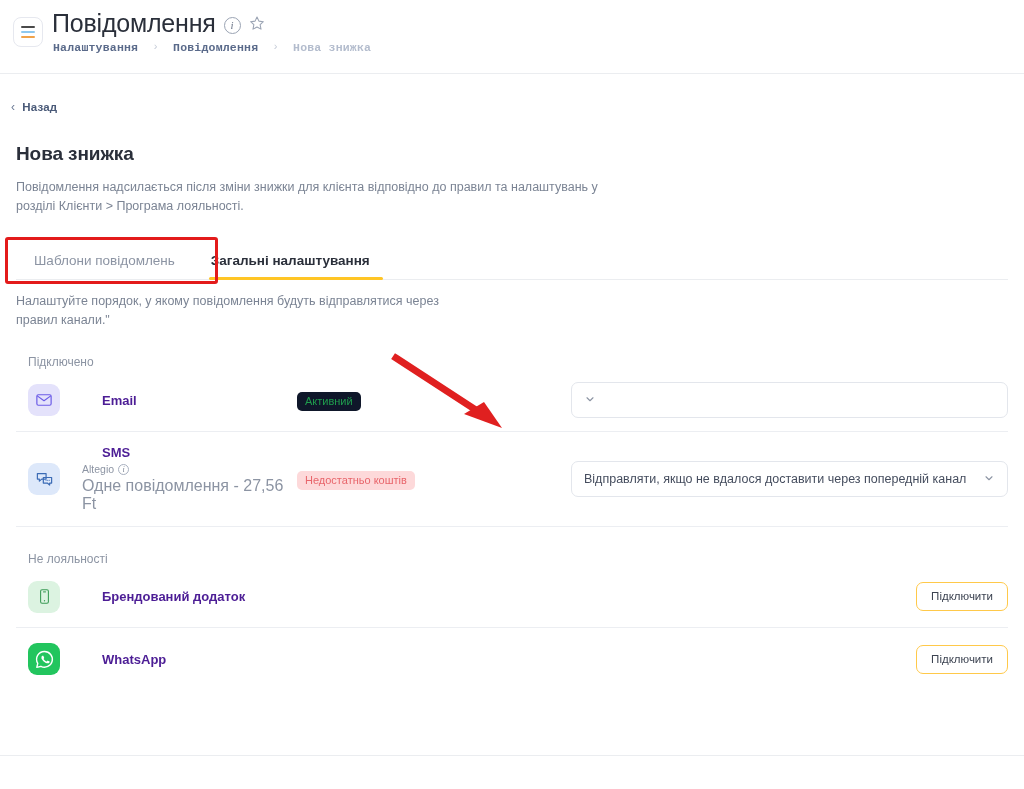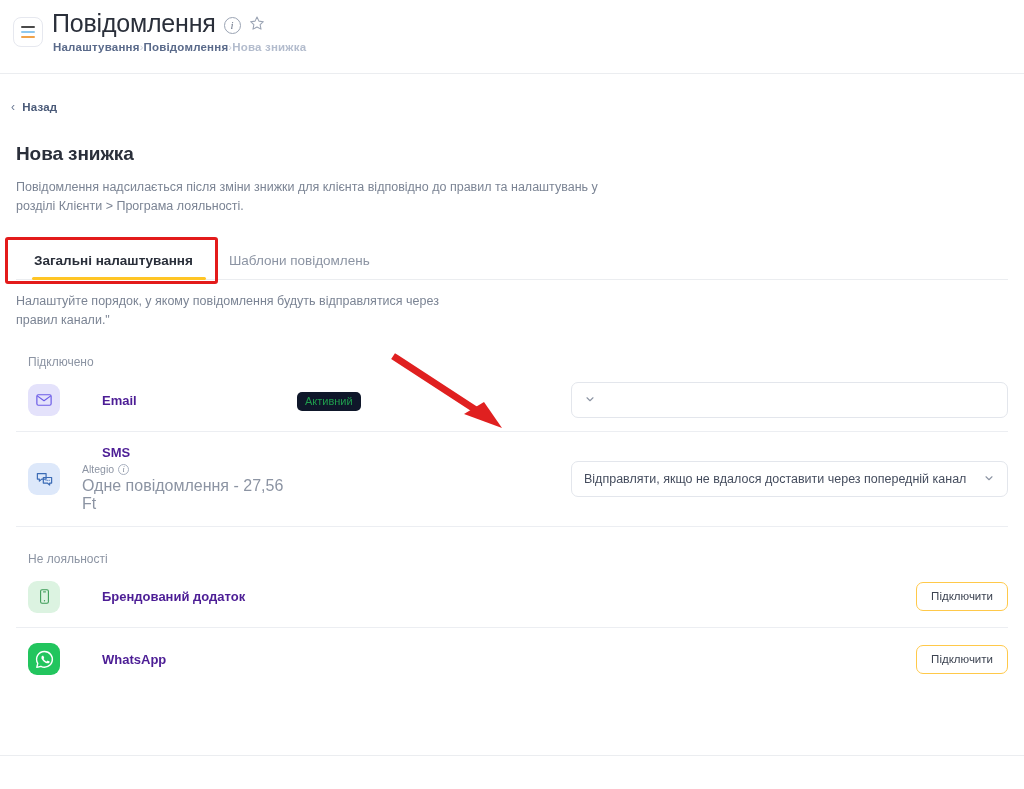--- a/index.html
+++ b/index.html
@@ -39,22 +39,22 @@
     width: 17px; height: 17px; border-radius: 50%;
     border: 1.3px solid #9aa3b3; color: #6b7588;
     font-size: 11px; line-height: 15px; text-align: center;
     font-family: "Liberation Serif", serif; font-style: italic;
     display: inline-block; cursor: pointer; margin-top: 4px;
   }
   .star-icon { margin-top: 3px; cursor: pointer; }
 
   .breadcrumb {
     position: absolute; left: 53px; top: 41px;
-    display: flex; align-items: flex-start; gap: 0;
-    font-size: 11.5px; font-weight: bold; color: #5a6a8a; letter-spacing: .2px;
+    display: flex; align-items: flex-start; gap: 14px;
+    font-size: 11.5px; font-weight: bold; color: #5a6a8a; letter-spacing: .2px; font-family: Liberation Mono, monospace;
   }
   .breadcrumb .crumb { cursor: pointer; }
   .breadcrumb .crumb.muted { color: #b3bccd; cursor: default; }
   .breadcrumb .sep { color: #c7cdd9; font-weight: normal; font-size: 11px; }
 
   
   .content { position: absolute; left: 0; top: 74px; width: 1024px; }
 
   .back-link {
     display: inline-flex; align-items: center; gap: 7px;
@@ -210,25 +210,25 @@
       <span class="chev">‹</span>
       <span>Назад</span>
     </div>
 
     <div class="h1">Нова знижка</div>
     <div class="subtitle">Повідомлення надсилається після зміни знижки для клієнта відповідно до правил та налаштувань у розділі Клієнти &gt; Програма лояльності.</div>
 
     
     <div class="tabs-wrap">
       <div class="tabs">
+        <div class="tab">
+          <span>Шаблони повідомлень</span>
+        </div>
         <div class="tab active">
           <span>Загальні налаштування</span>
-        </div>
-        <div class="tab">
-          <span>Шаблони повідомлень</span>
         </div>
       </div>
       <div class="tab-highlight"></div>
     </div>
 
     
     <div class="sect-desc">Налаштуйте порядок, у якому повідомлення будуть відправлятися через правил канали."</div>
 
     <div class="group-label">Підключено</div>
 
@@ -269,20 +269,23 @@
         </svg>
       </div>
       <div class="ch-text">
         <div class="ch-name">SMS</div>
         <div class="ch-sub">
           <span>Altegio</span>
           <span class="mini-info">i</span>
         </div>
         <div class="ch-sub2">Одне повідомлення - 27,56 Ft</div>
       </div>
+      <div class="badge-slot">
+        <span class="badge warn">Недостатньо коштів</span>
+      </div>
       <div class="select-slot">
         <div class="select">
           <span class="val">Відправляти, якщо не вдалося доставити через попередній канал</span>
           <span class="chev">
             <svg width="12" height="12" viewBox="0 0 24 24" fill="none" stroke="#8c94a3" stroke-width="2.2" stroke-linecap="round" stroke-linejoin="round">
                 <polyline points="6,9.5 12,15.5 18,9.5"></polyline>
               </svg>
           </span>
         </div>
       </div>

